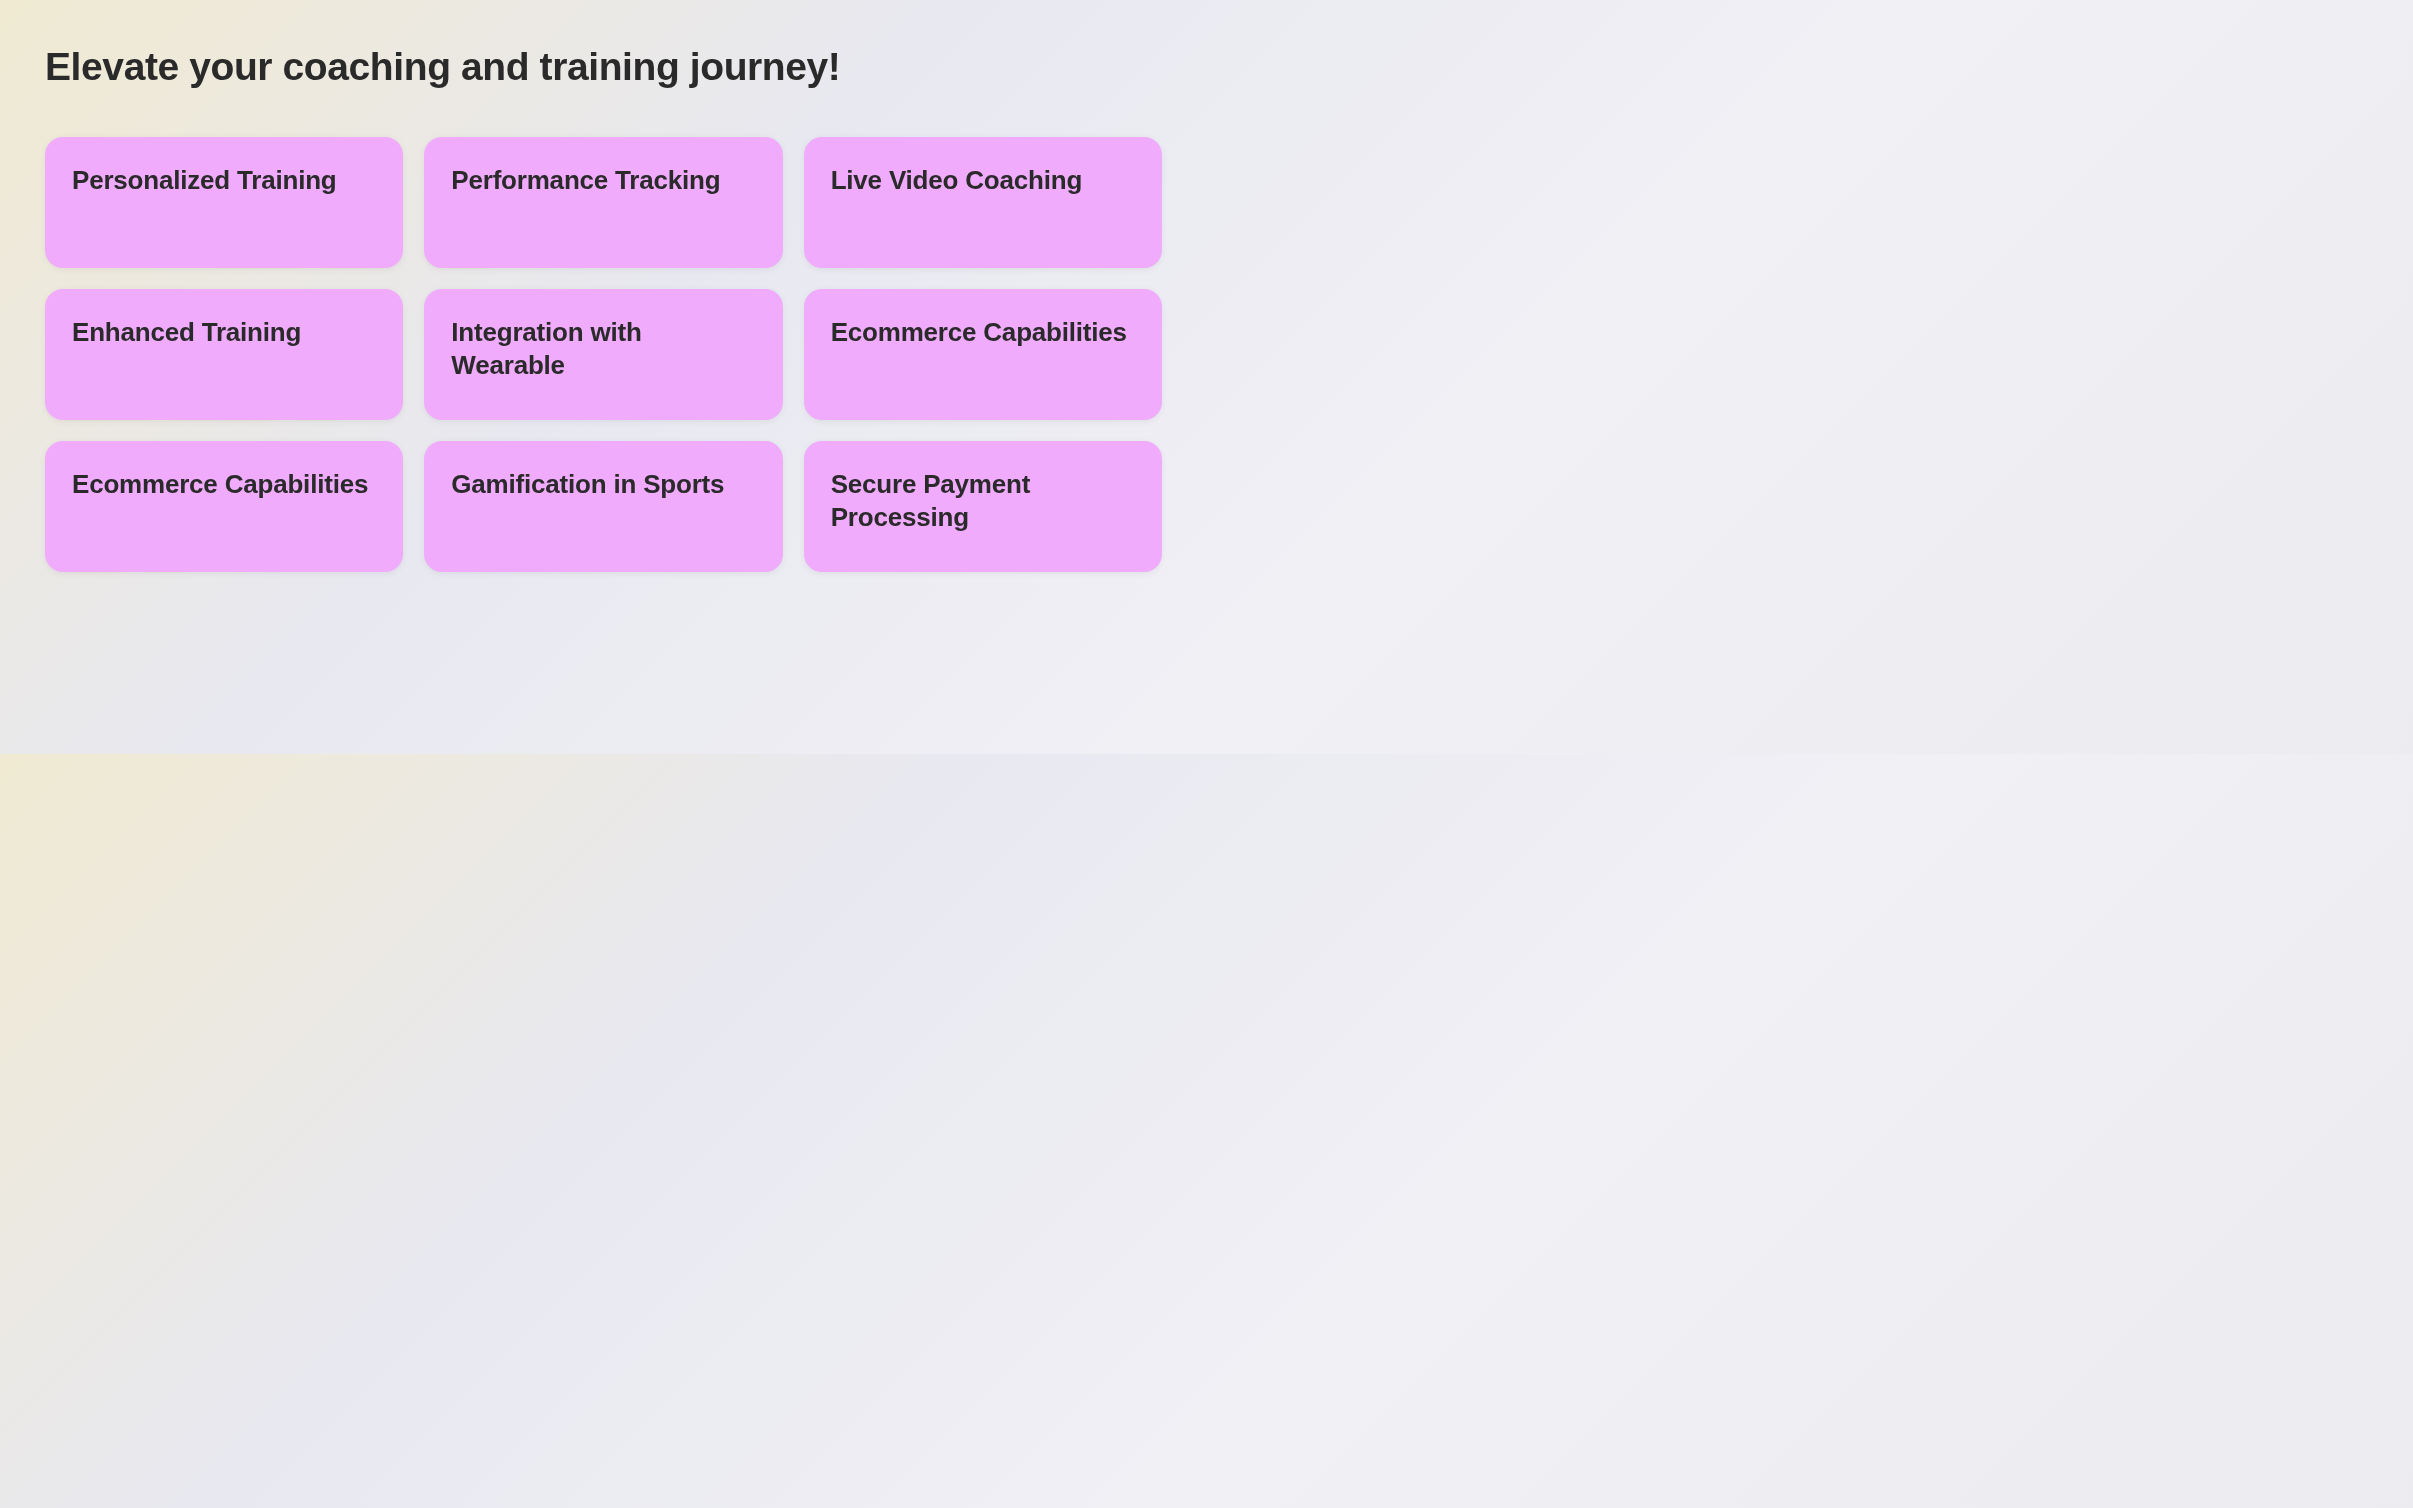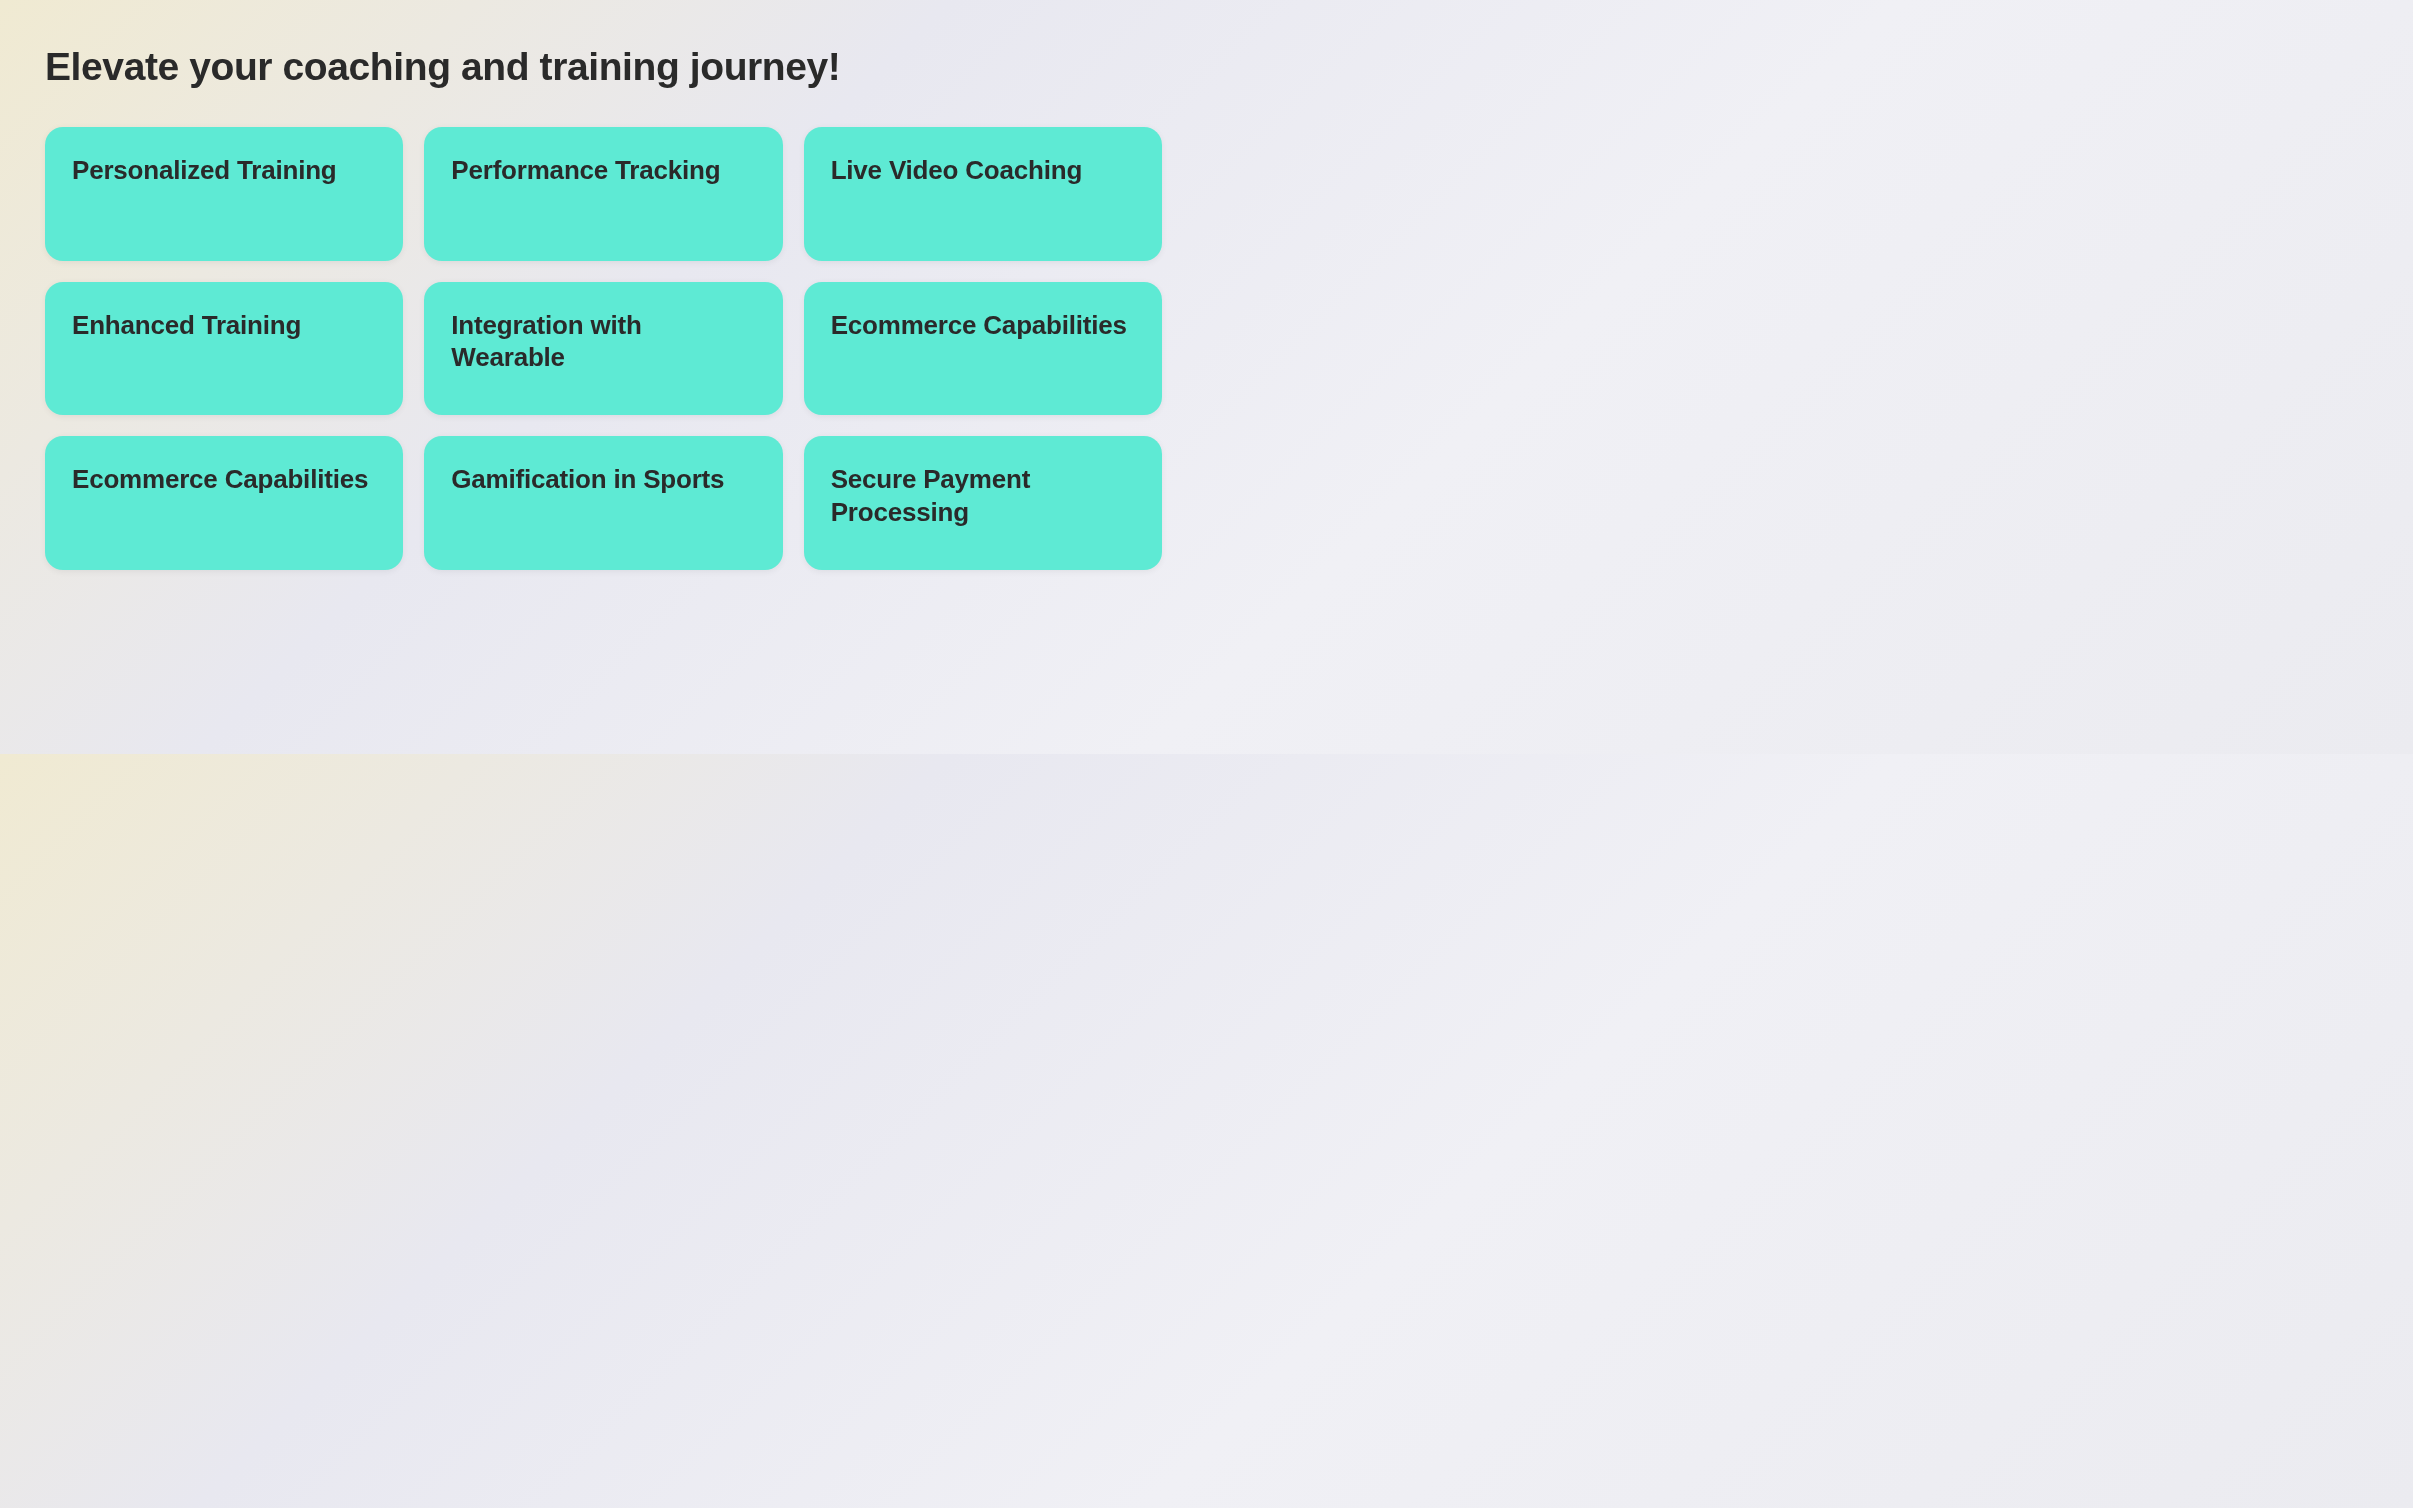--- a/index.html
+++ b/index.html
@@ -22,34 +22,34 @@
       height: 100%;
       padding: 45px 45px 30px 45px;
       display: flex;
       flex-direction: column;
     }
 
     .page-title {
       font-size: 39px;
       font-weight: 800;
       color: #2a2a2a;
-      margin-bottom: 38px;
+      margin-bottom: 48px;
       letter-spacing: -0.4px;
     }
 
     .grid {
       display: grid;
       grid-template-columns: repeat(3, 1fr);
       grid-template-rows: repeat(4, 1fr);
       gap: 21px;
       flex: 1;
     }
 
     .card {
-      background: #5eead4;
+      background: #f0abfc;
       border-radius: 18px;
       padding: 27px 27px;
       display: flex;
       align-items: flex-start;
       box-shadow: 0 1.5px 6px rgba(0,0,0,0.06);
     }
 
     .card-label {
       font-size: 26px;
       font-weight: 700;

